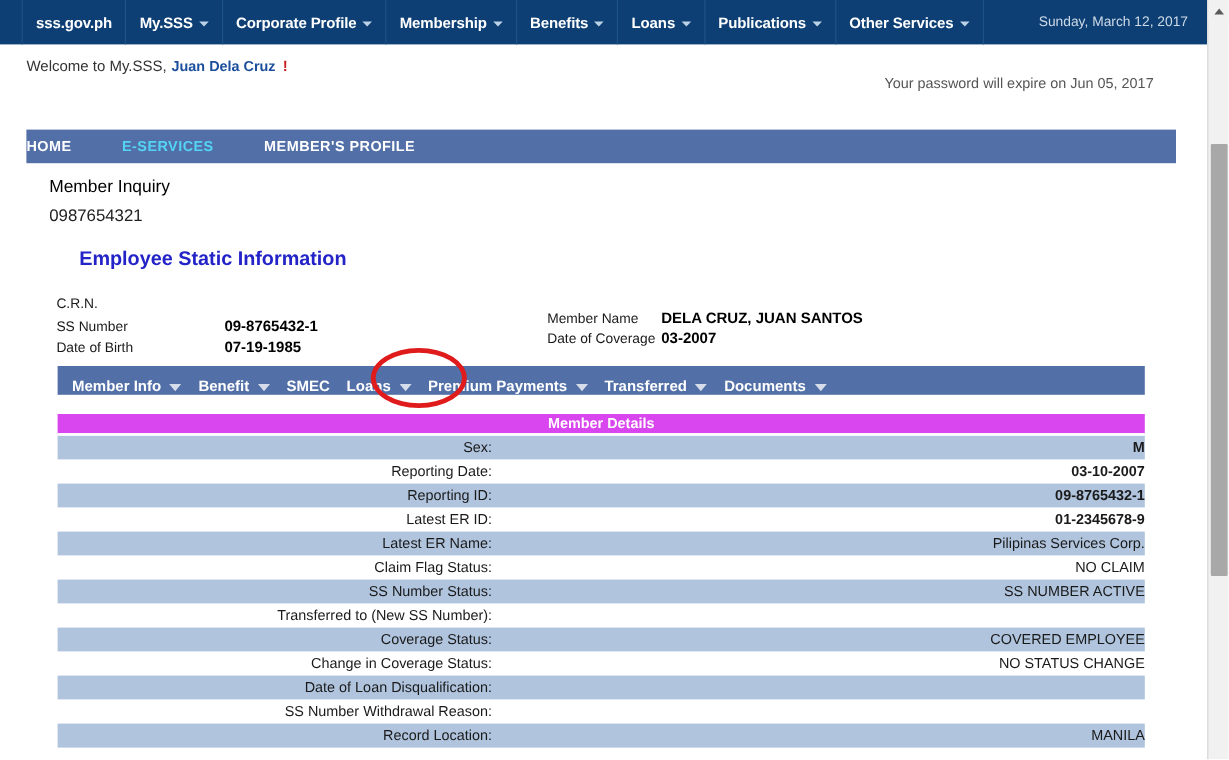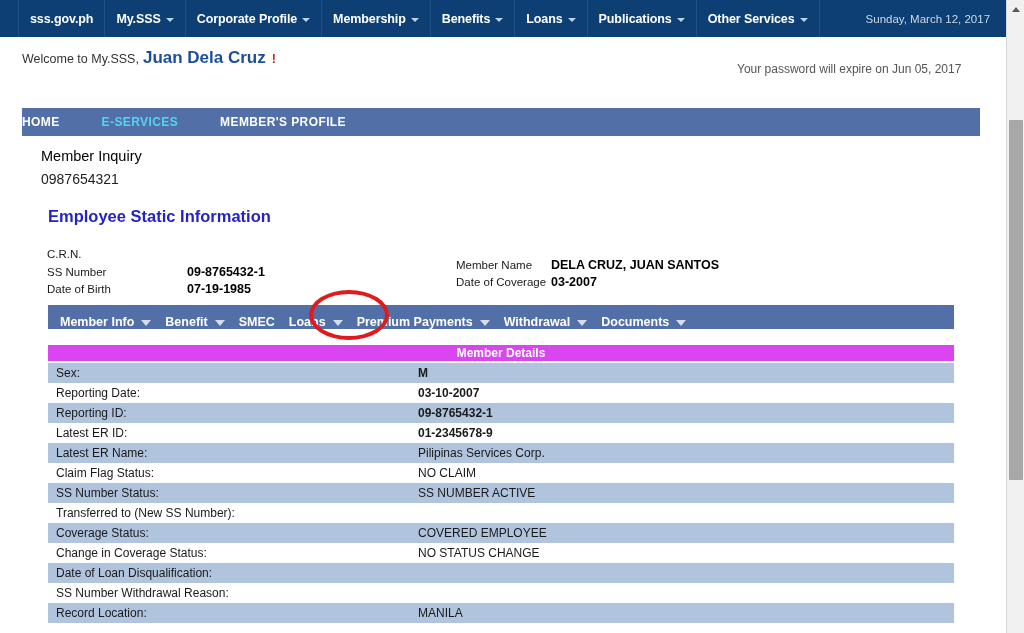--- a/index.html
+++ b/index.html
@@ -75,21 +75,21 @@
   #welcome-line {
     position: absolute;
     left: 22px; top: 48px;
     font-size: 12.5px;
     color: #333333;
     white-space: nowrap;
   }
   #welcome-name {
     color: #1b4f9c;
     font-weight: bold;
-    font-size: 17px;
+    font-size: 12px;
     margin-left: 4px;
   }
   #welcome-bang {
     color: #cc2222;
     font-weight: bold;
     margin-left: 6px;
   }
   #logout-line {
     position: absolute;
     left: 16px; top: 79px;
@@ -142,21 +142,21 @@
     color: #000000;
   }
   #member-inquiry-ref {
     position: absolute;
     left: 41px; top: 171px;
     font-size: 14px;
     color: #222222;
   }
   #esi-title {
     position: absolute;
-    left: 48px; top: 207px;
+    left: 66px; top: 207px;
     font-size: 16.5px;
     font-weight: bold;
     color: #2323c8;
   }
 
   
   #ident-left {
     position: absolute;
     left: 47px; top: 248px;
     font-size: 11.5px;
@@ -238,20 +238,21 @@
     height: 16px;
     padding: 1px 0;
     border-bottom: 2px solid #ffffff;
   }
   #details-table td {
     height: 20px;
     padding: 0 0 0 8px;
     color: #1a1a1a;
     vertical-align: middle;
     line-height: 20px;
+    text-align: right;
   }
   #details-table tr.shaded td { background: #b0c4de; }
   #details-table tr.plain td { background: #ffffff; }
   #details-table td.cell-label { width: 362px; }
   #details-table td.cell-value { width: 544px; }
   #details-table td.cell-value.bold { font-weight: bold; }
 
   
   #scrollbar {
     position: absolute;
@@ -385,21 +386,21 @@
         </div>
         <div class="module-item">
           <span>Loans</span>
           <span class="module-caret"></span>
         </div>
         <div class="module-item">
           <span>Premium Payments</span>
           <span class="module-caret"></span>
         </div>
         <div class="module-item">
-          <span>Withdrawal</span>
+          <span>Transferred</span>
           <span class="module-caret"></span>
         </div>
         <div class="module-item">
           <span>Documents</span>
           <span class="module-caret"></span>
         </div>
       </div>
     <div id="loans-annotation"></div>
 
     <table id="details-table">

